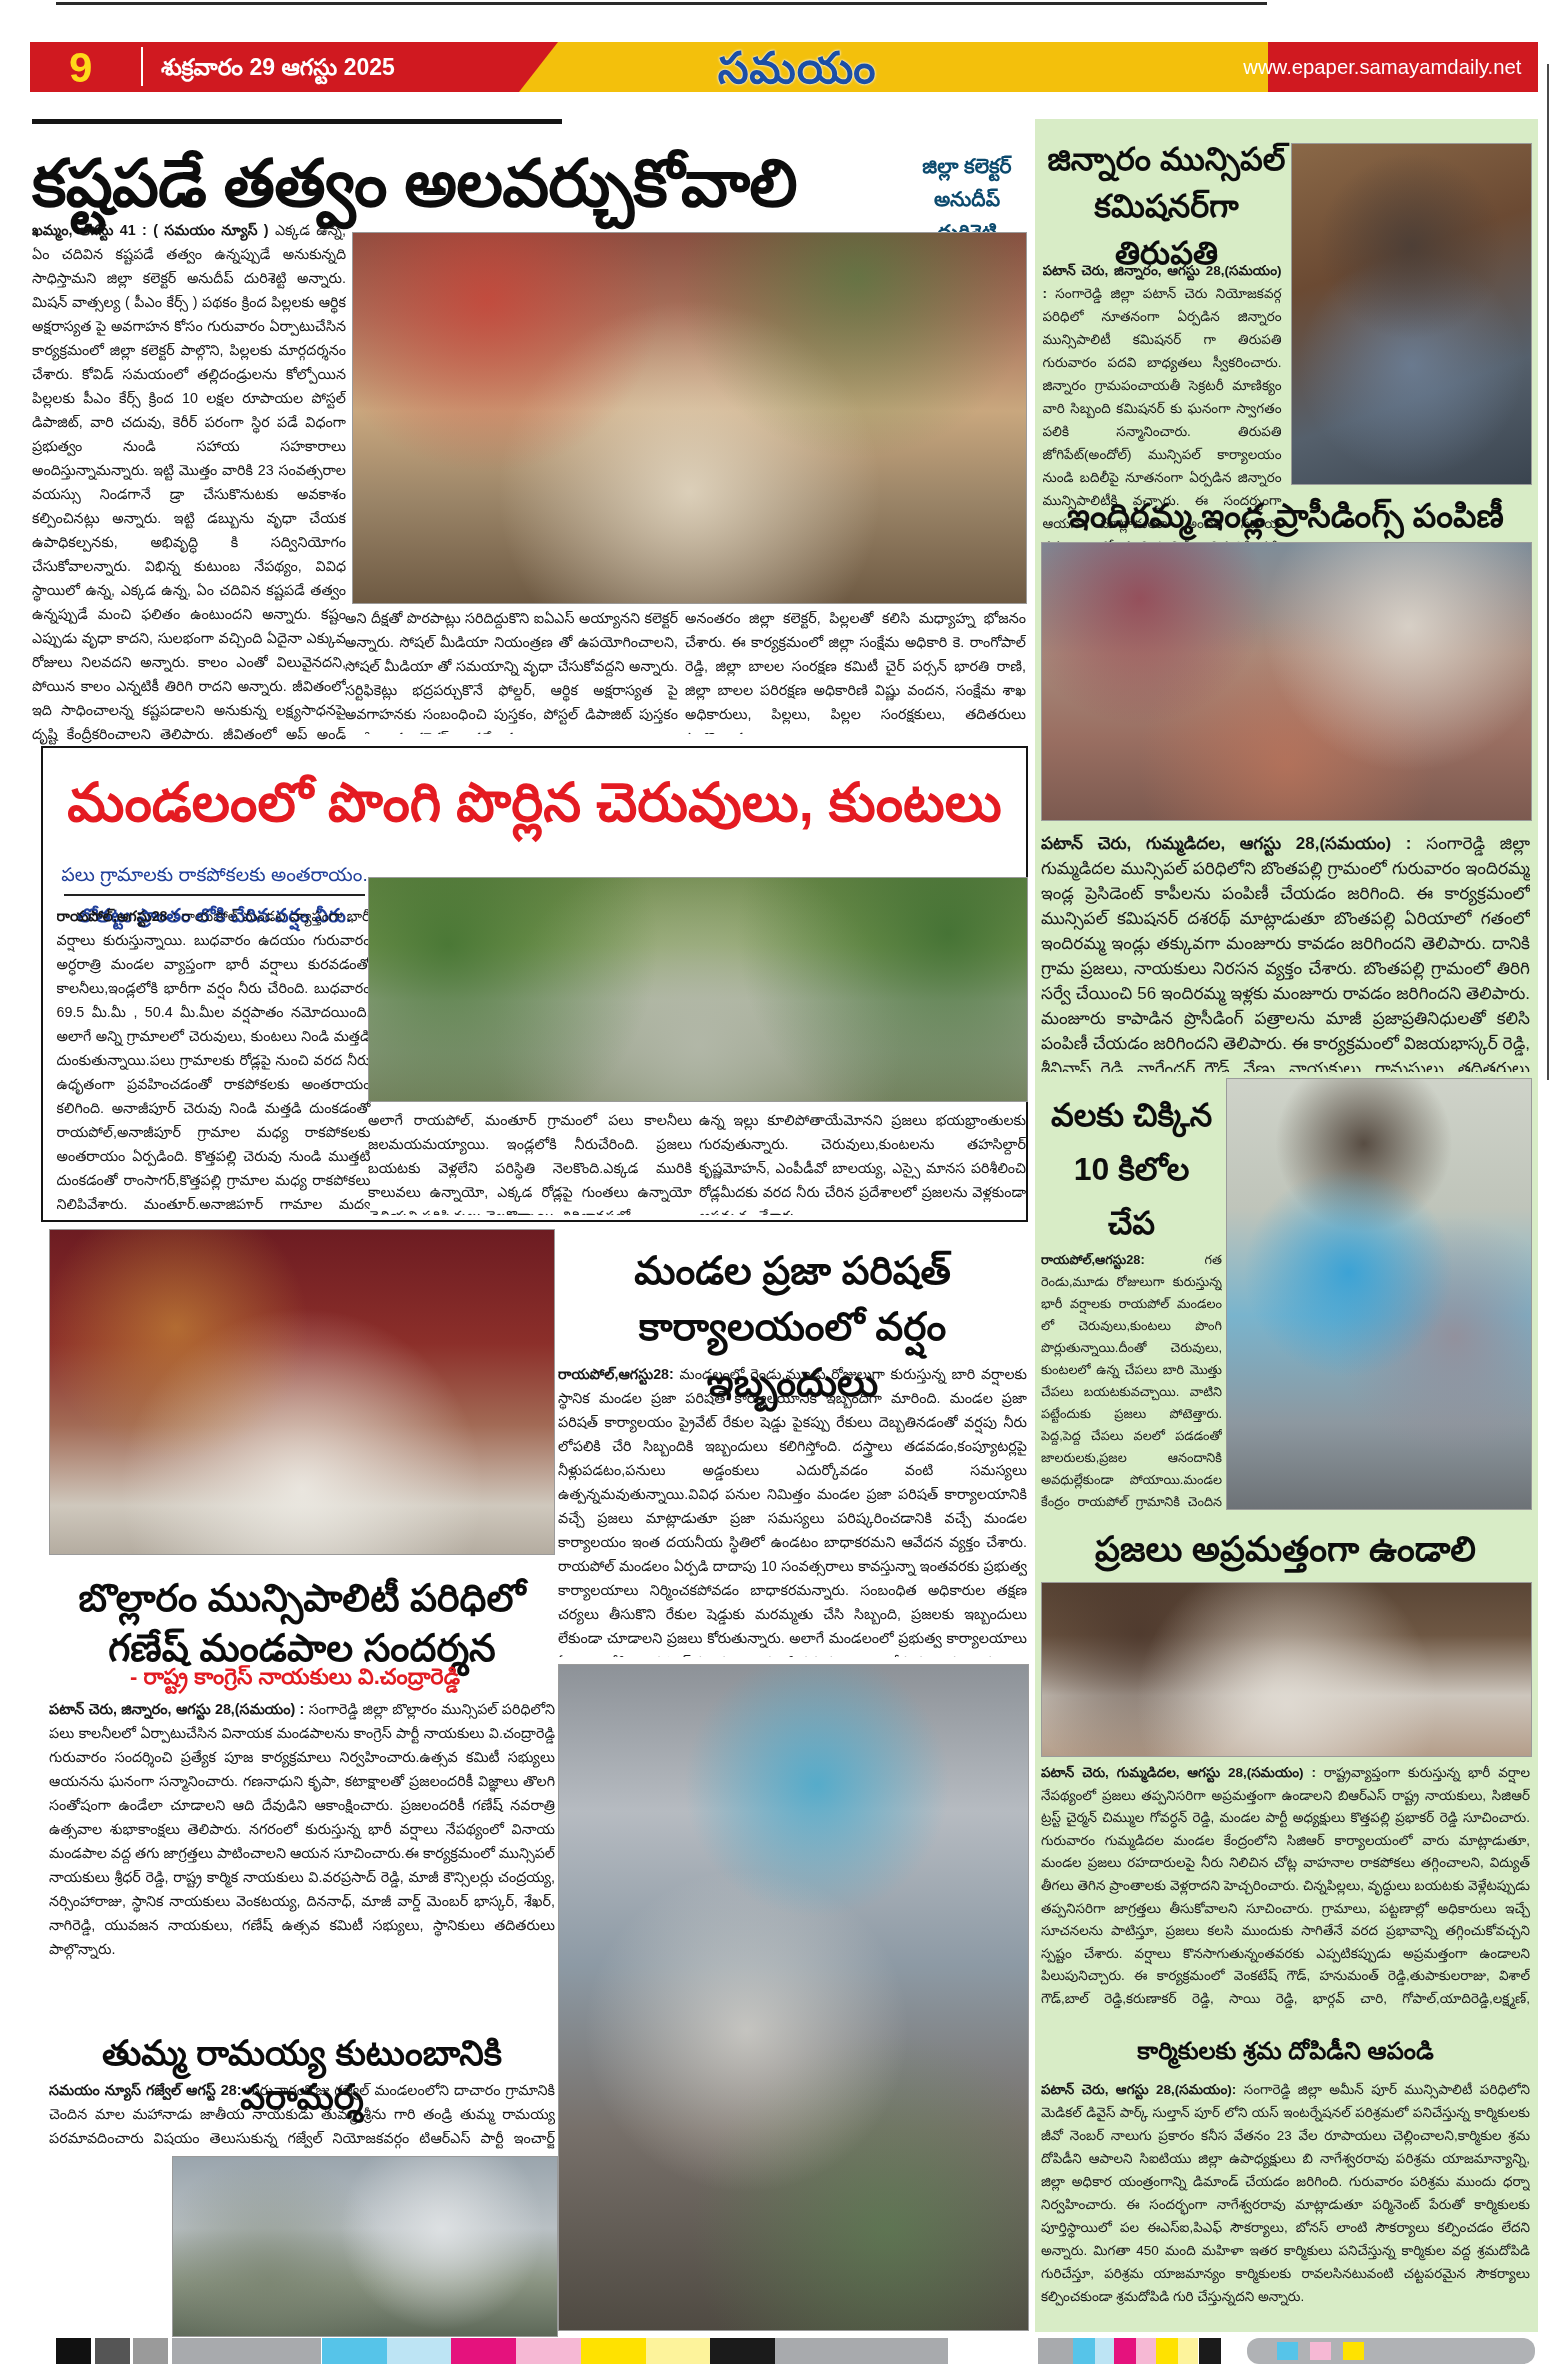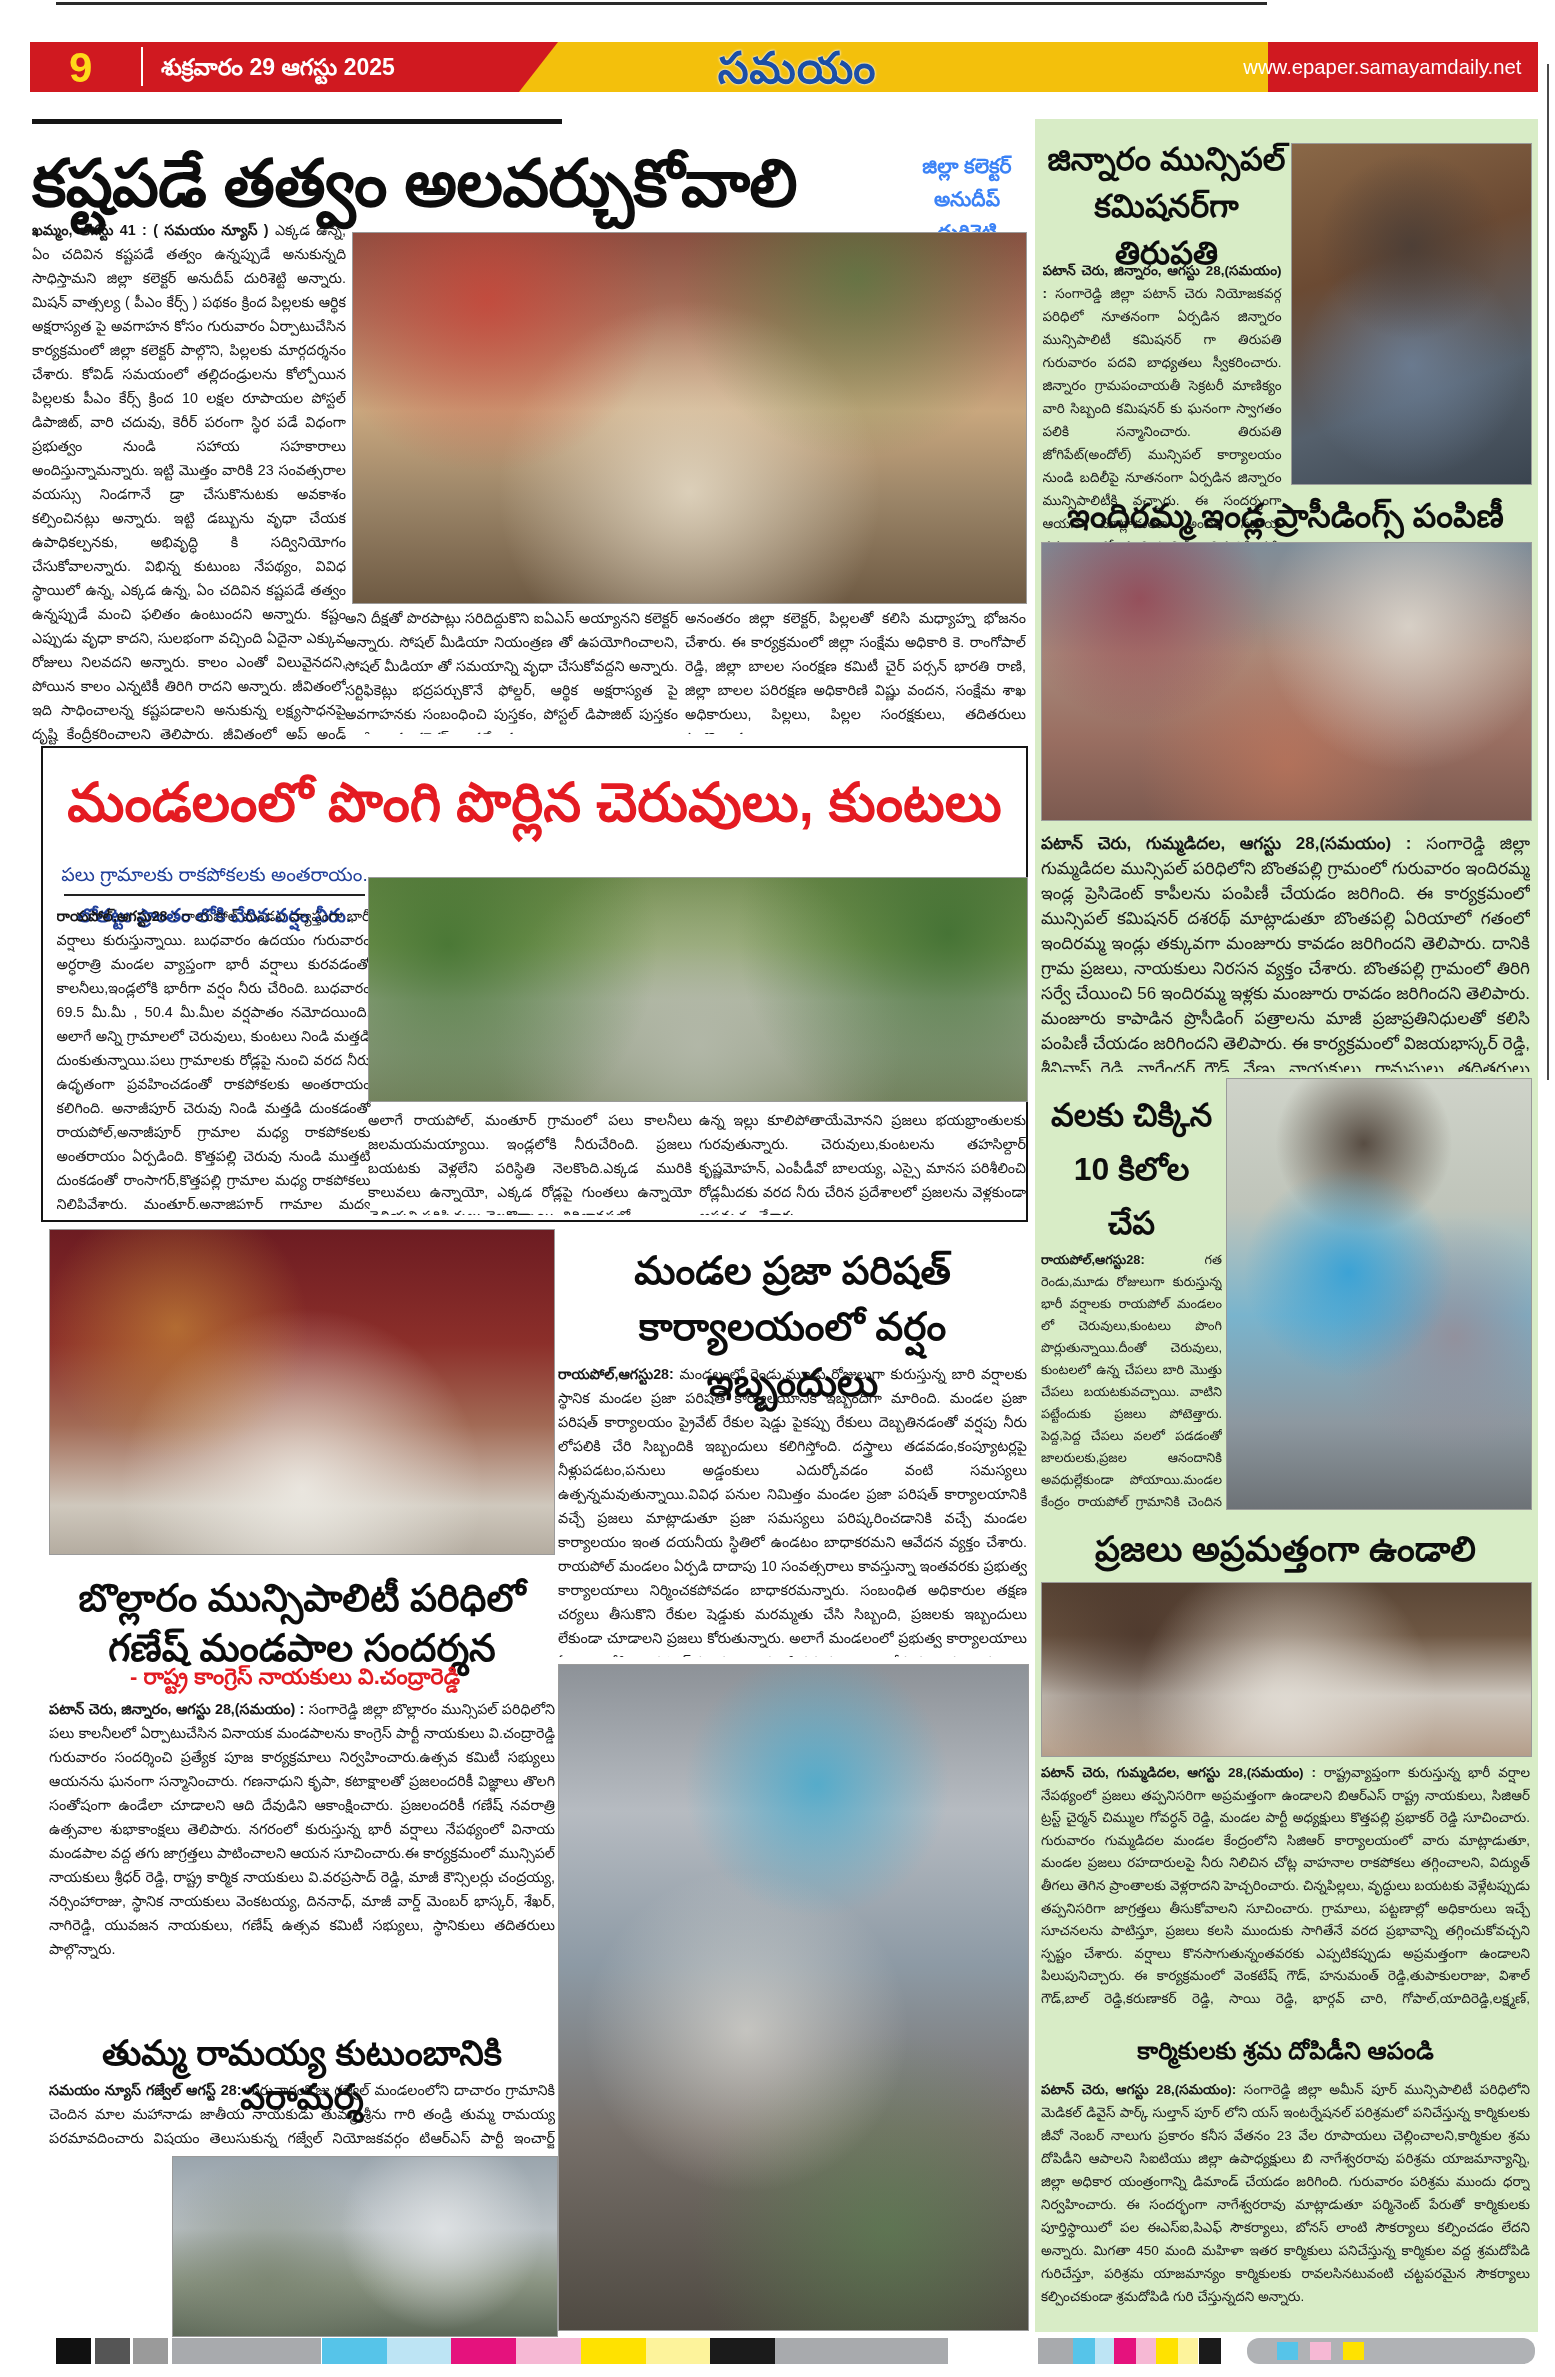--- a/index.html
+++ b/index.html
@@ -41,21 +41,21 @@
     <div class="yellow-band"></div>
     <div class="pagenum">9</div>
     <div class="hsep"></div>
     <div class="hdate">శుక్రవారం 29 ఆగస్టు 2025</div>
     <div class="mast">సమయం</div>
     <div class="hsite">www.epaper.samayamdaily.net</div>
   </div>
 
   <div class="abs" style="left:32px;top:119px;width:530px;height:4.5px;background:#151515;"></div>
   <div class="abs hl" style="left:32px;top:134px;width:884px;height:107px;font-size:66px;line-height:98px;letter-spacing:-0.8px;overflow:hidden;">కష్టపడే తత్వం అలవర్చుకోవాలి</div>
-  <div class="abs center" style="left:903px;top:150px;width:128px;font-size:20.3px;font-weight:700;color:#3b82f6;line-height:33px;">
+  <div class="abs center" style="left:903px;top:150px;width:128px;font-size:20.3px;font-weight:700;color:#0c4a6e;line-height:33px;">
     <div>జిల్లా కలెక్టర్</div>
     <div>అనుదీప్ దురిశెట్టి</div>
   </div>
 
   <div class="abs bt" style="left:32px;top:218px;width:314px;height:531px;">
     <span class="dl">ఖమ్మం, ఆగస్టు 41 : ( సమయం న్యూస్ )</span>
     <span>ఎక్కడ ఉన్న, ఏం చదివిన కష్టపడే తత్వం ఉన్నప్పుడే అనుకున్నది సాధిస్తామని జిల్లా కలెక్టర్ అనుదీప్ దురిశెట్టి అన్నారు. మిషన్ వాత్సల్య ( పీఎం కేర్స్ ) పథకం క్రింద పిల్లలకు ఆర్థిక అక్షరాస్యత పై అవగాహన కోసం గురువారం ఏర్పాటుచేసిన కార్యక్రమంలో జిల్లా కలెక్టర్ పాల్గొని, పిల్లలకు మార్గదర్శనం చేశారు. కోవిడ్ సమయంలో తల్లిదండ్రులను కోల్పోయిన పిల్లలకు పీఎం కేర్స్ క్రింద 10 లక్షల రూపాయల పోస్టల్ డిపాజిట్, వారి చదువు, కెరీర్ పరంగా స్థిర పడే విధంగా ప్రభుత్వం నుండి సహాయ సహకారాలు అందిస్తున్నామన్నారు. ఇట్టి మొత్తం వారికి 23 సంవత్సరాల వయస్సు నిండగానే డ్రా చేసుకొనుటకు అవకాశం కల్పించినట్లు అన్నారు. ఇట్టి డబ్బును వృధా చేయక ఉపాధికల్పనకు, అభివృద్ధి కి సద్వినియోగం చేసుకోవాలన్నారు. విభిన్న కుటుంబ నేపథ్యం, వివిధ స్థాయిలో ఉన్న, ఎక్కడ ఉన్న, ఏం చదివిన కష్టపడే తత్వం ఉన్నప్పుడే మంచి ఫలితం ఉంటుందని అన్నారు. కష్టం ఎప్పుడు వృధా కాదని, సులభంగా వచ్చింది ఏదైనా ఎక్కువ రోజులు నిలవదని అన్నారు. కాలం ఎంతో విలువైనదని, పోయిన కాలం ఎన్నటికీ తిరిగి రాదని అన్నారు. జీవితంలో ఇది సాధించాలన్న కష్టపడాలని అనుకున్న లక్ష్యసాధనపై దృష్టి కేంద్రీకరించాలని తెలిపారు. జీవితంలో అప్ అండ్ డౌన్స్ సహజమని, ఒకే రోజు అన్ని మన దగ్గరకు రావని అన్నారు. తాను 3 సార్లు సివిల్స్ పరీక్షలు రాసిన ఫలితం రాలేదని, నిరుత్సాహం చెందక, ఎక్కడ పొరపాట్లు చేసాను</span>
   </div>
 
   <div class="photo" style="left:352px;top:232px;width:673px;height:370px;

